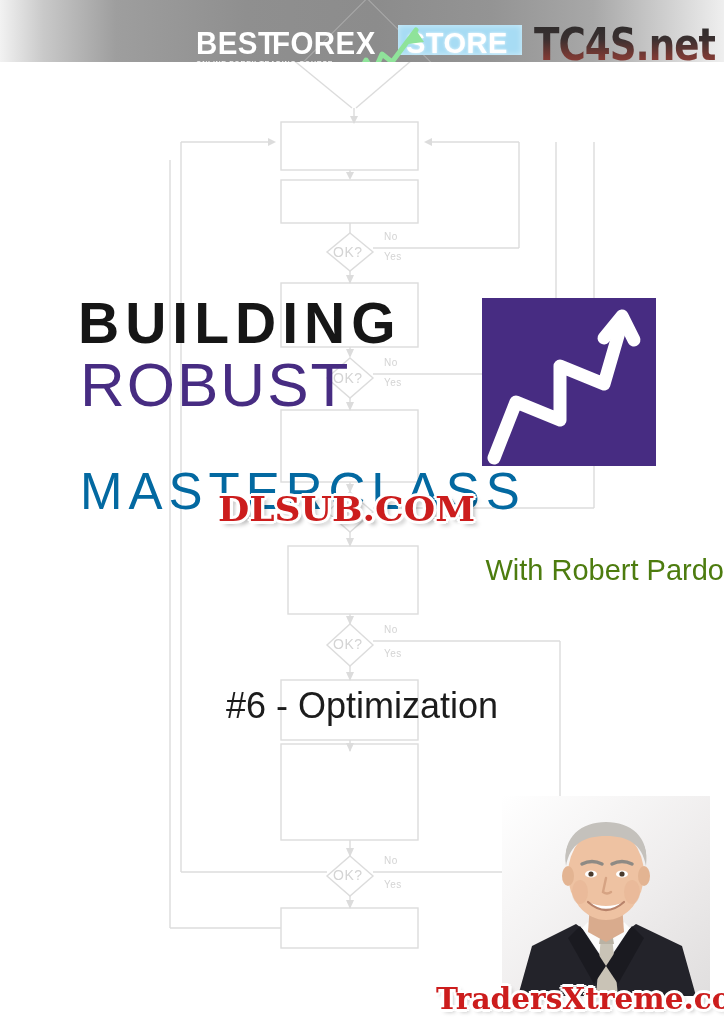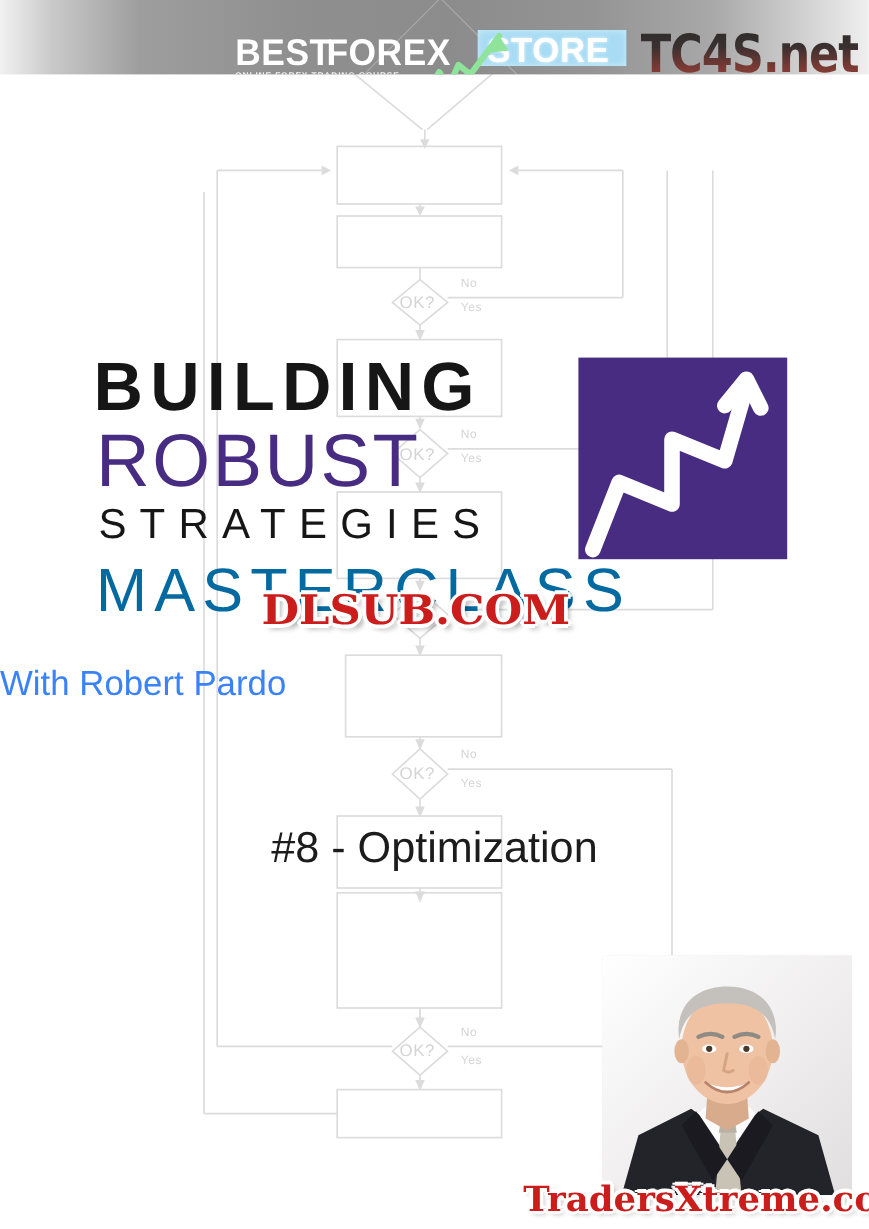--- a/index.html
+++ b/index.html
@@ -160,23 +160,23 @@
   #t-masterclass {
     left: 80px; top: 466px;
     font-size: 51px;
     font-weight: normal;
     letter-spacing: 6px;
     color: #0369a1;
   }
   #t-with {
     left: 0; top: 556px;
     width: 724px;
-    text-align: left;
+    text-align: right;
     font-size: 29px;
-    color: #3b82f6;
+    color: #4d7c0f;
   }
   #t-sub {
     left: 0; top: 688px;
     width: 724px;
     text-align: center;
     font-size: 36px;
     color: #1c1c1c;
   }
 
   
@@ -368,24 +368,23 @@
 <div id="logo-square">
   <svg id="logo-arrow" viewBox="0 0 174 168" xmlns="http://www.w3.org/2000/svg">
     <path d="M 12 160 L 34 104 L 78 122 L 78 68 L 122 86 L 140 24" fill="none" stroke="#ffffff" stroke-width="13" stroke-linejoin="round" stroke-linecap="round"></path>
     <path d="M 140 18 L 122 40 M 140 18 L 152 42" fill="none" stroke="#ffffff" stroke-width="13" stroke-linecap="round"></path>
   </svg>
 </div>
 
 <div id="titleblock">
   <div class="tline" id="t-building">BUILDING</div>
   <div class="tline" id="t-robust">ROBUST</div>
-  <div class="tline" id="t-strategies">STRATEGIES</div>
   <div class="tline" id="t-masterclass">MASTERCLASS</div>
   <div class="tline" id="t-with">With Robert Pardo</div>
-  <div class="tline" id="t-sub">#8 - Optimization</div>
+  <div class="tline" id="t-sub">#6 - Optimization</div>
 </div>
 
 <div id="photo">
   <svg width="208" height="200" viewBox="0 0 208 200" xmlns="http://www.w3.org/2000/svg">
     <rect x="0" y="0" width="208" height="200" fill="#f2f0f0"></rect>
     <rect x="0" y="0" width="208" height="200" fill="url(#pbg)"></rect>
     <defs>
       <linearGradient id="pbg" x1="0" y1="0" x2="1" y2="1">
         <stop offset="0%" stop-color="#ffffff"></stop>
         <stop offset="60%" stop-color="#eeecec"></stop>

